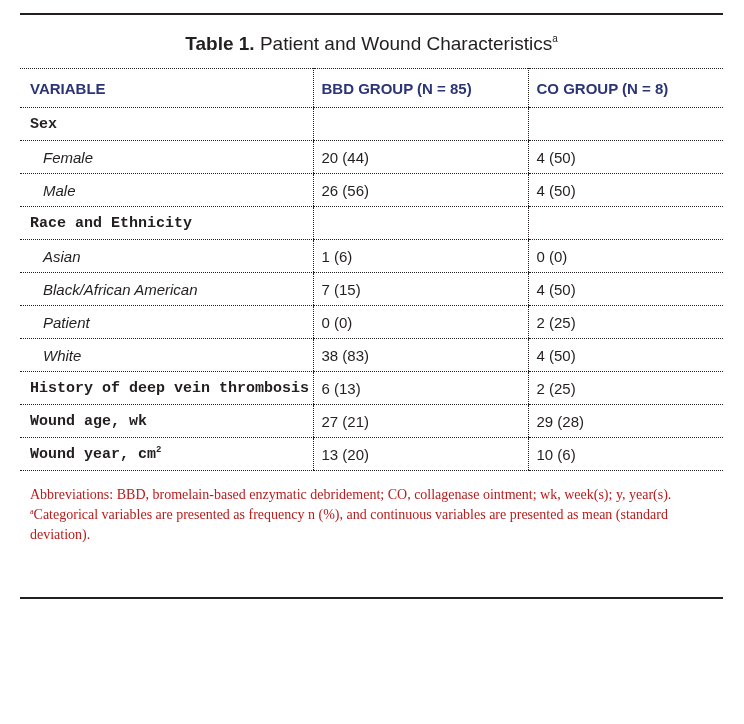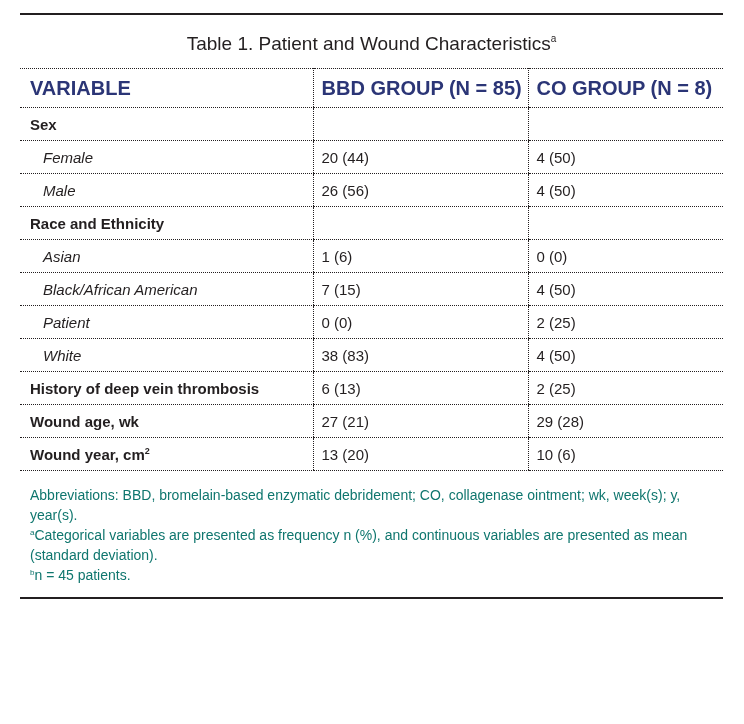--- a/index.html
+++ b/index.html
@@ -27,21 +27,21 @@
     }
     .title {
       height: 53px;
       line-height: 57px;
       text-align: center;
       font-size: 19px;
       color: #231f20;
       white-space: nowrap;
     }
     .title .lead {
-      font-weight: normal;
+      font-weight: bold;
     }
     .title sup {
       font-size: 10px;
       vertical-align: 8px;
       line-height: 0;
     }
     table.data {
       width: 703px;
       border-collapse: collapse;
       table-layout: fixed;
@@ -54,40 +54,41 @@
       font-size: 15px;
       vertical-align: middle;
       text-align: left;
       white-space: nowrap;
       overflow: hidden;
     }
     table.data th {
       height: 38px;
       color: #2b3576;
       font-weight: bold;
-      font-size: 20px;
+      font-size: 15px;
     }
     col.c1 { width: 293px; }
     col.c2 { width: 215px; }
     col.c3 { width: 195px; }
     .cell-var { padding-left: 10px !important; }
     .cell-val { padding-left: 8px !important; border-left: 1px dotted #231f20; }
-    .var-bold { font-weight: bold; }
+    .var-bold { font-weight: bold; font-family: Liberation Mono, monospace; }
     .var-indent { padding-left: 23px !important; font-style: italic; }
     .val sup, .var sup {
       font-size: 9px;
       vertical-align: 6px;
       line-height: 0;
     }
     .notes {
       padding: 14px 10px 0 10px;
       font-size: 14px;
       line-height: 20px;
-      color: #0f766e;
+      color: #b91c1c;
       height: 112px;
+      font-family: Liberation Serif, serif;
     }
     .notes p { margin: 0; }
     .notes sup {
       font-size: 8px;
       vertical-align: 5px;
       line-height: 0;
     }
     .bottom-rule {
       height: 0;
       border-top: 2px solid #231f20;
@@ -171,17 +172,16 @@
         <td class="cell-var var-bold var"><span>Wound year, cm</span><sup>2</sup></td>
         <td class="cell-val">13 (20)</td>
         <td class="cell-val">10 (6)</td>
       </tr>
     </tbody>
   </table>
 
   <div class="notes">
     <p>Abbreviations: BBD, bromelain-based enzymatic debridement; CO, collagenase ointment; wk, week(s); y, year(s).</p>
     <p><sup>a</sup><span>Categorical variables are presented as frequency n (%), and continuous variables are presented as mean (standard deviation).</span></p>
-    <p><sup>b</sup><span>n = 45 patients.</span></p>
   </div>
 
   <div class="bottom-rule"></div>
 </div>
 
 </body></html>

